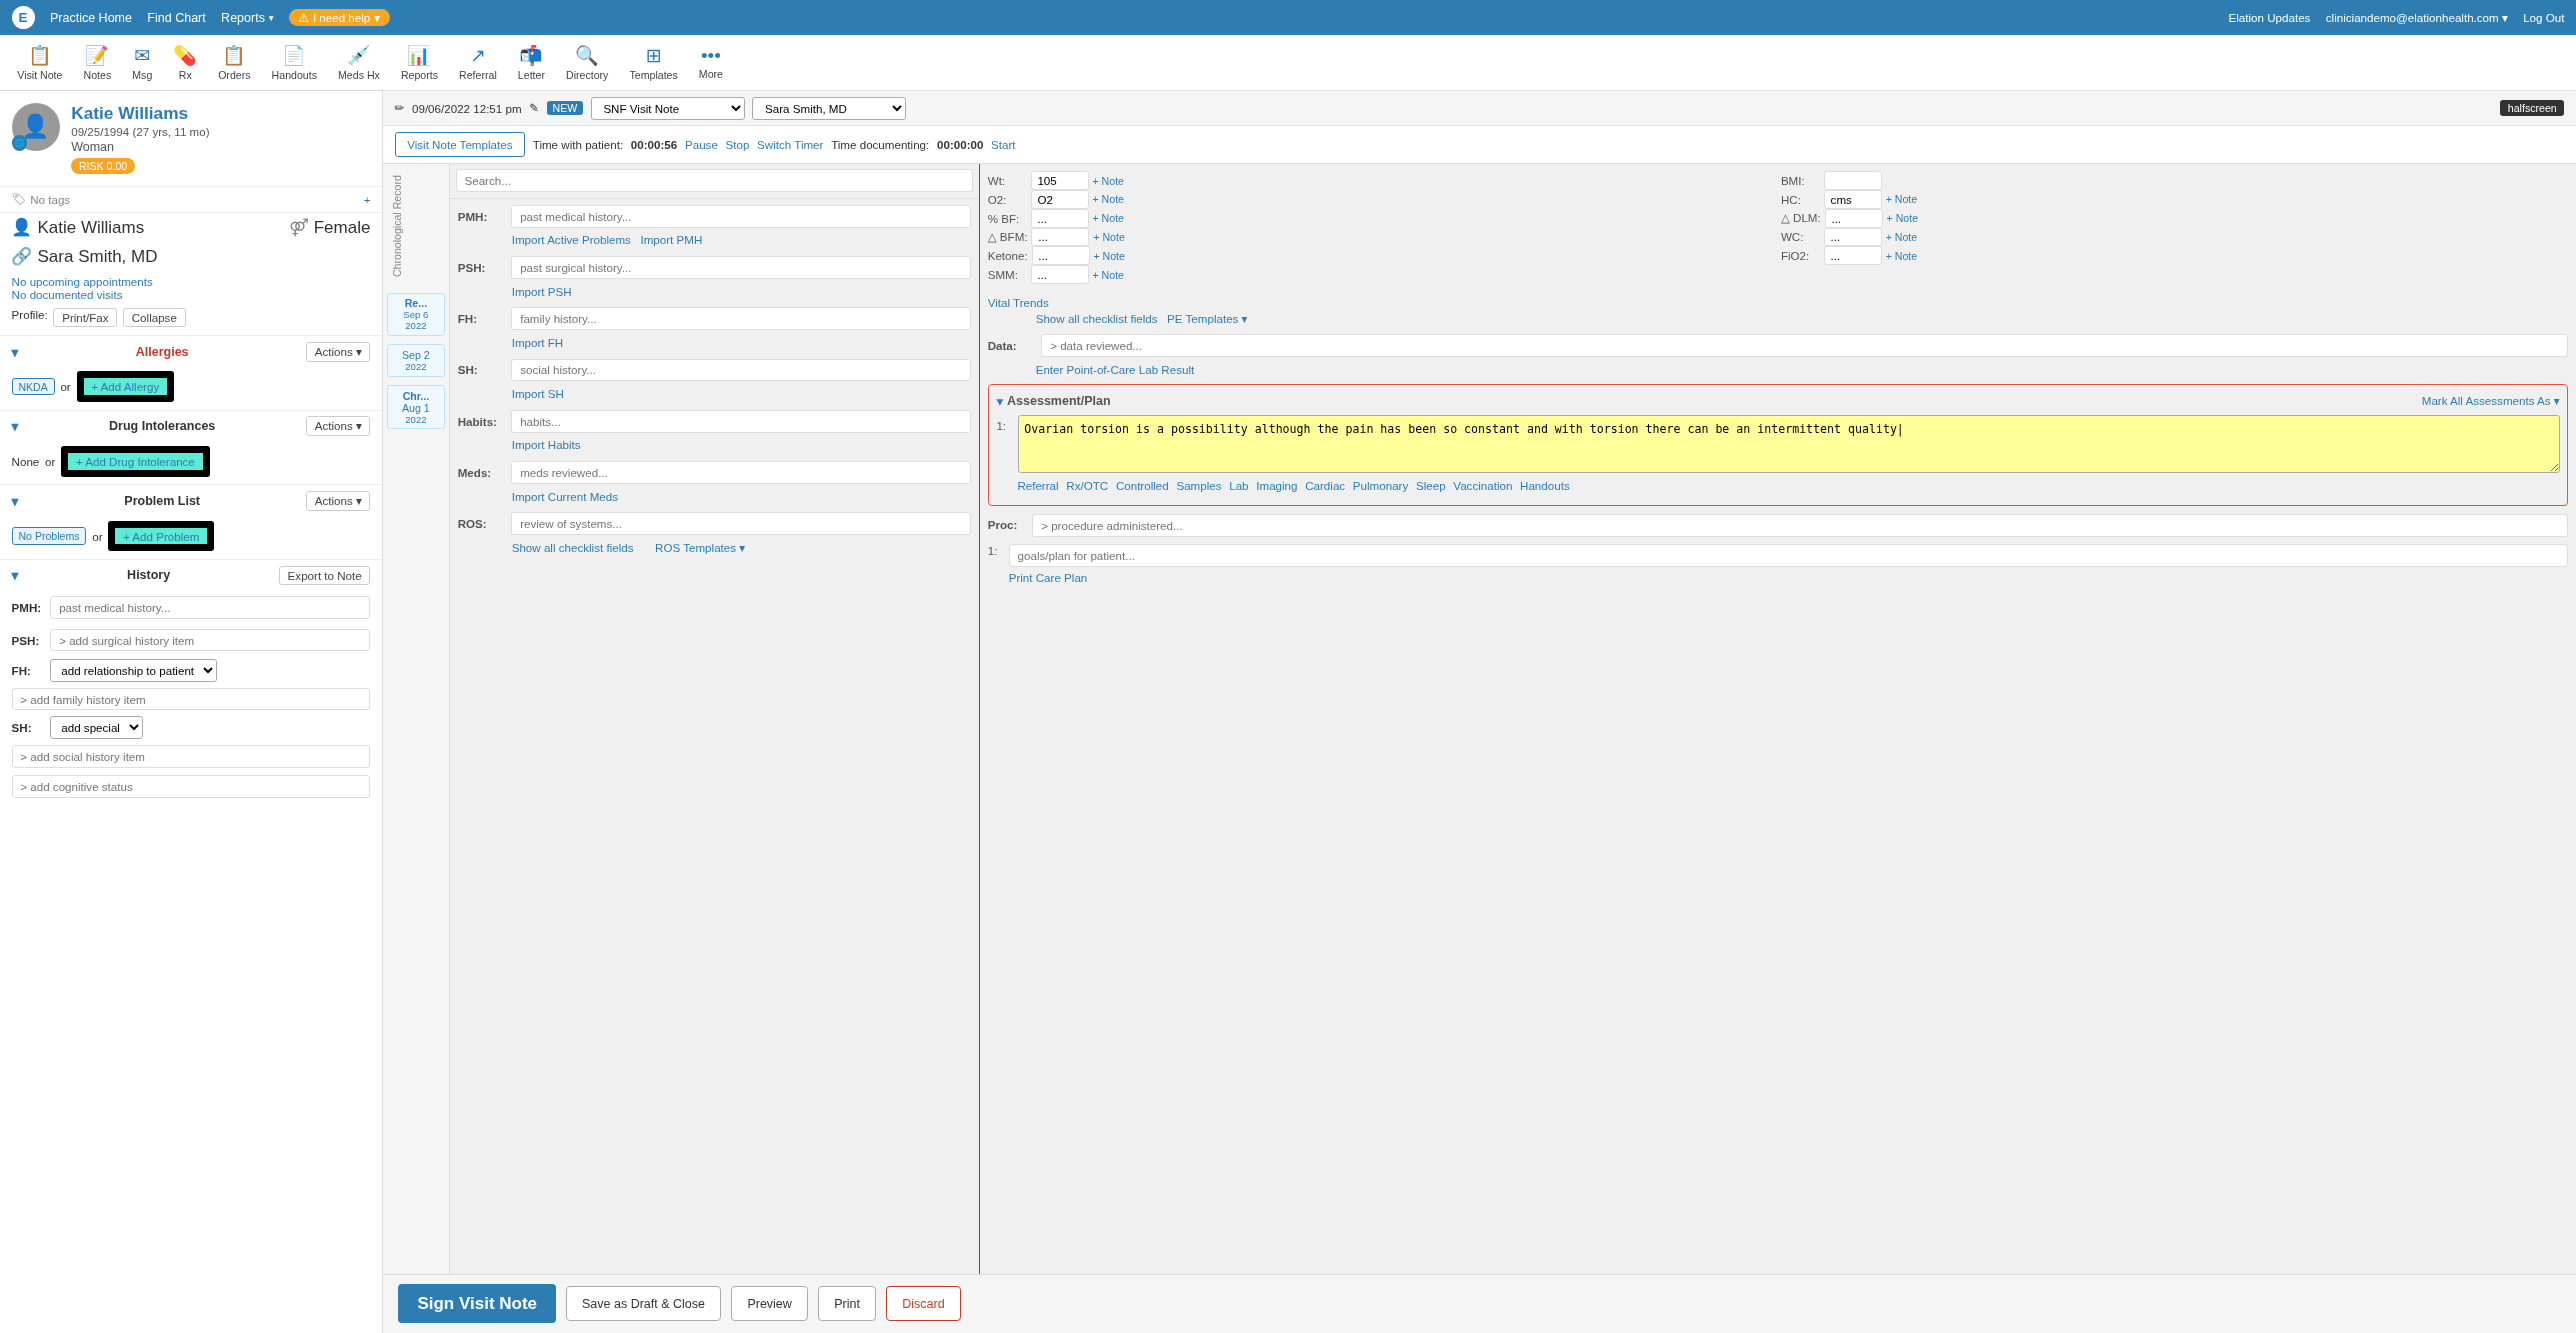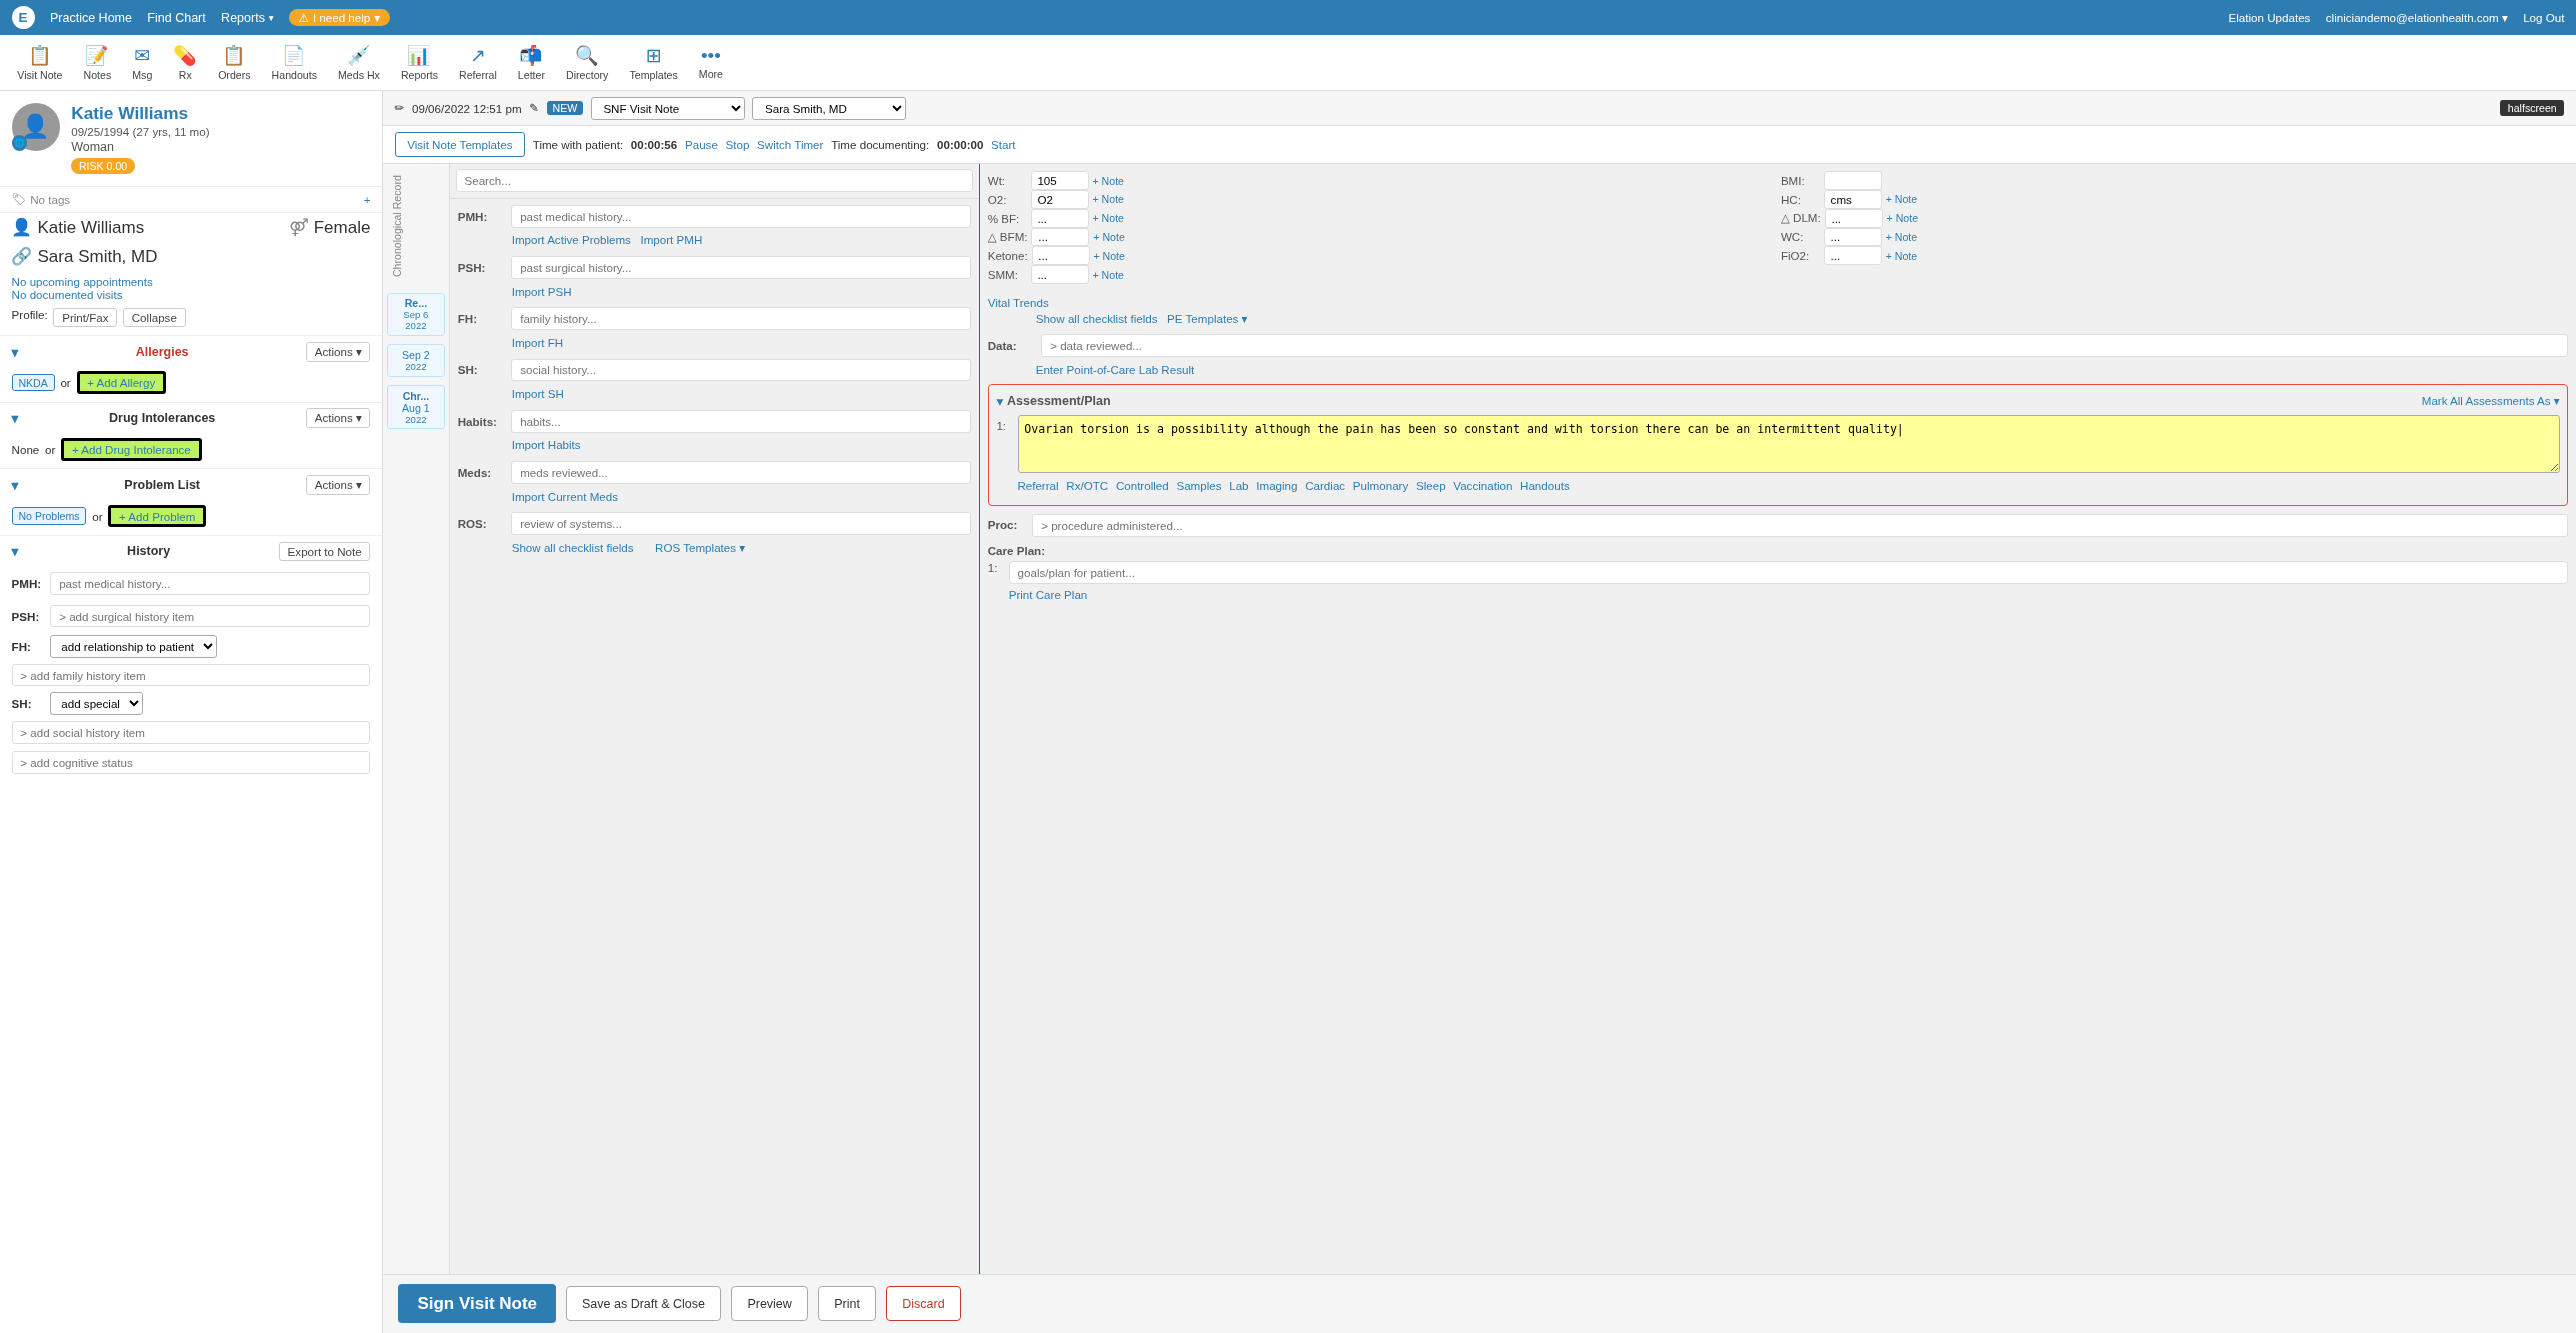--- a/index.html
+++ b/index.html
@@ -34,21 +34,21 @@
     .no-tags { display: flex; align-items: center; gap: 3.9px; color: #888; font-size: 11.6px; padding: 5.8px 11.6px; border-bottom: 1px solid #eee; }
     .patient-info-row { display: flex; justify-content: space-between; padding: 3.9px 11.6px; font-size: 17px; }
     .patient-links { padding: 3.9px 11.6px; font-size: 11.6px; color: #2d7db3; }
     .patient-links a { color: #2d7db3; cursor: pointer; display: block; }
     .profile-row { padding: 3.9px 11.6px 7.7px; display: flex; gap: 5.8px; font-size: 11.6px; border-bottom: 1px solid #eee; }
     .btn-small { border: 1px solid #ccc; background: white; border-radius: 2.9px; padding: 1.9px 7.7px; cursor: pointer; font-size: 11.6px; color: #444; }
     .section-header { display: flex; justify-content: space-between; align-items: center; padding: 5.8px 11.6px; font-weight: bold; color: #c0392b; font-size: 12.5px; }
     .section-content { padding: 3.9px 11.6px 7.7px; }
     .tag-group { display: flex; align-items: center; gap: 5.8px; flex-wrap: wrap; font-size: 11.6px; }
     .tag-nkda { background: #e8f4fd; border: 1px solid #2d7db3; color: #2d7db3; border-radius: 2.9px; padding: 1.9px 5.8px; font-size: 10.6px; }
-    .btn-add { color: #2d7db3; border: 3px solid #000000; background: #bef264; border-radius: 2.9px; padding: 1.9px 7.7px; cursor: pointer; font-size: 11.6px; }
+    .btn-add { color: #2d7db3; border: 7px solid #000000; background: #5eead4; border-radius: 2.9px; padding: 1.9px 7.7px; cursor: pointer; font-size: 11.6px; }
     .section-header-plain { display: flex; justify-content: space-between; align-items: center; padding: 5.8px 11.6px; font-weight: bold; font-size: 12.5px; border-top: 1px solid #eee; }
     .sub-input { border: 1px solid #ddd; border-radius: 2.9px; padding: 3.9px 7.7px; font-size: 11.6px; color: #888; margin: 1.9px 0; width: 100%; background: white; cursor: text; }
     .dropdown-select { border: 1px solid #aaa; border-radius: 2.9px; padding: 2.9px 5.8px; font-size: 11.6px; background: white; cursor: pointer; }
     .actions-btn { border: 1px solid #ccc; background: white; border-radius: 2.9px; padding: 1.9px 7.7px; cursor: pointer; font-size: 11.6px; color: #444; display: flex; align-items: center; gap: 2.9px; }
     .note-header-bar { background: #f5f5f5; border-bottom: 1px solid #ddd; padding: 5.8px 11.6px; display: flex; align-items: center; gap: 7.7px; font-size: 11.6px; }
     .badge-new { background: #2d7db3; color: white; border-radius: 2.9px; padding: 1px 5.8px; font-size: 10.6px; }
     .note-type-select { border: 1px solid #aaa; border-radius: 2.9px; padding: 2.9px 7.7px; font-size: 11.6px; background: white; min-width: 154px; }
     .provider-select { border: 1px solid #aaa; border-radius: 2.9px; padding: 2.9px 7.7px; font-size: 11.6px; background: white; min-width: 154px; }
     .halfscreen-btn { background: #333; color: white; border-radius: 2.9px; padding: 1.9px 7.7px; font-size: 10.6px; margin-left: auto; cursor: pointer; }
     .timer-bar { background: white; border-bottom: 1px solid #ddd; padding: 5.8px 11.6px; display: flex; align-items: center; gap: 7.7px; font-size: 11.6px; }
@@ -529,21 +529,20 @@
         </div>
 
         <div style="margin-bottom:7.7px;">
           <div class="proc-row">
             <span class="proc-label">Proc:</span>
             <input class="form-input" type="text" placeholder="&gt; procedure administered..." style="">
           </div>
         </div>
 
         <div class="care-plan-section">
-          <div class="care-plan-label">Care Plan:</div>
           <div class="care-plan-item">
             <span style="font-size:11.6px; color:#555; min-width:15.4px;">1:</span>
             <input class="care-plan-input" type="text" placeholder="goals/plan for patient..." style="">
           </div>
           <div style="padding-left:21px;">
             <span class="print-care-link">Print Care Plan</span>
           </div>
         </div>
       </div>
     </div>

